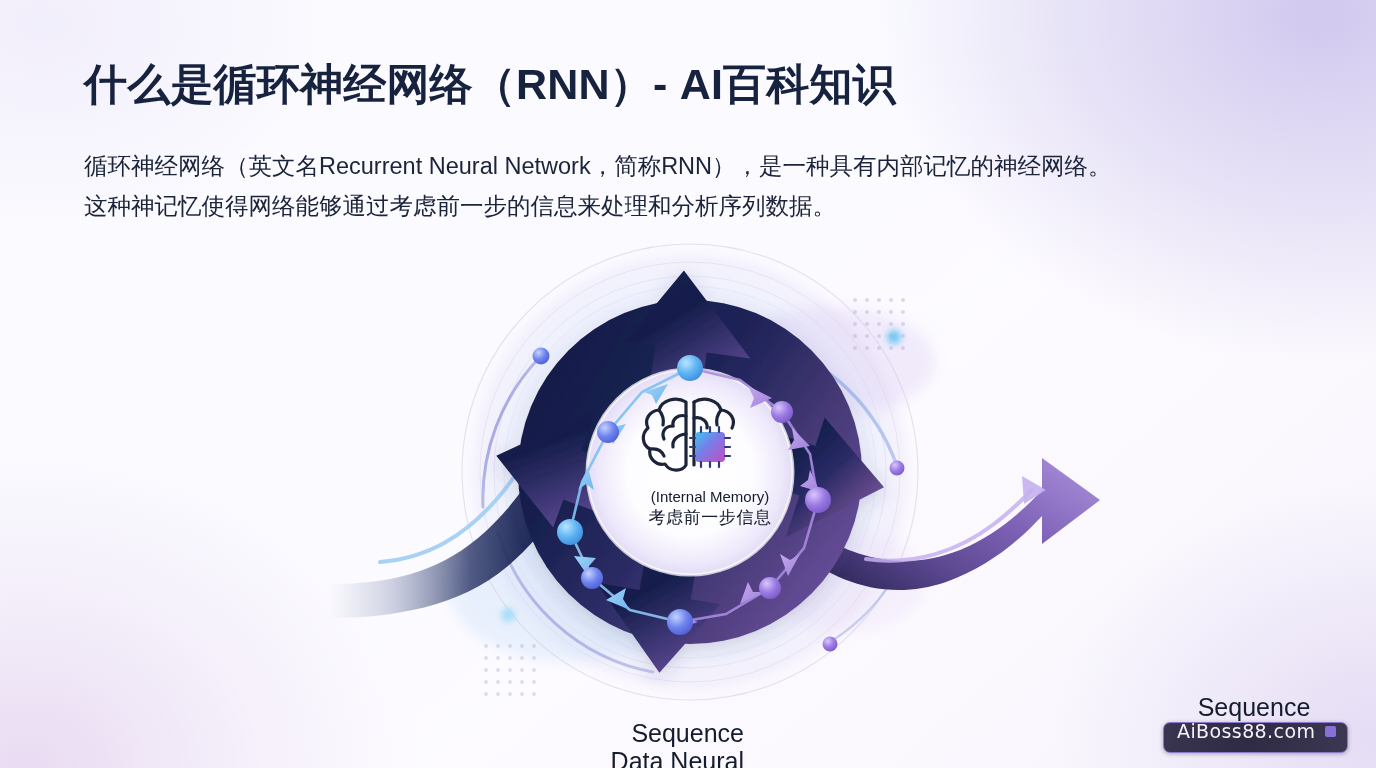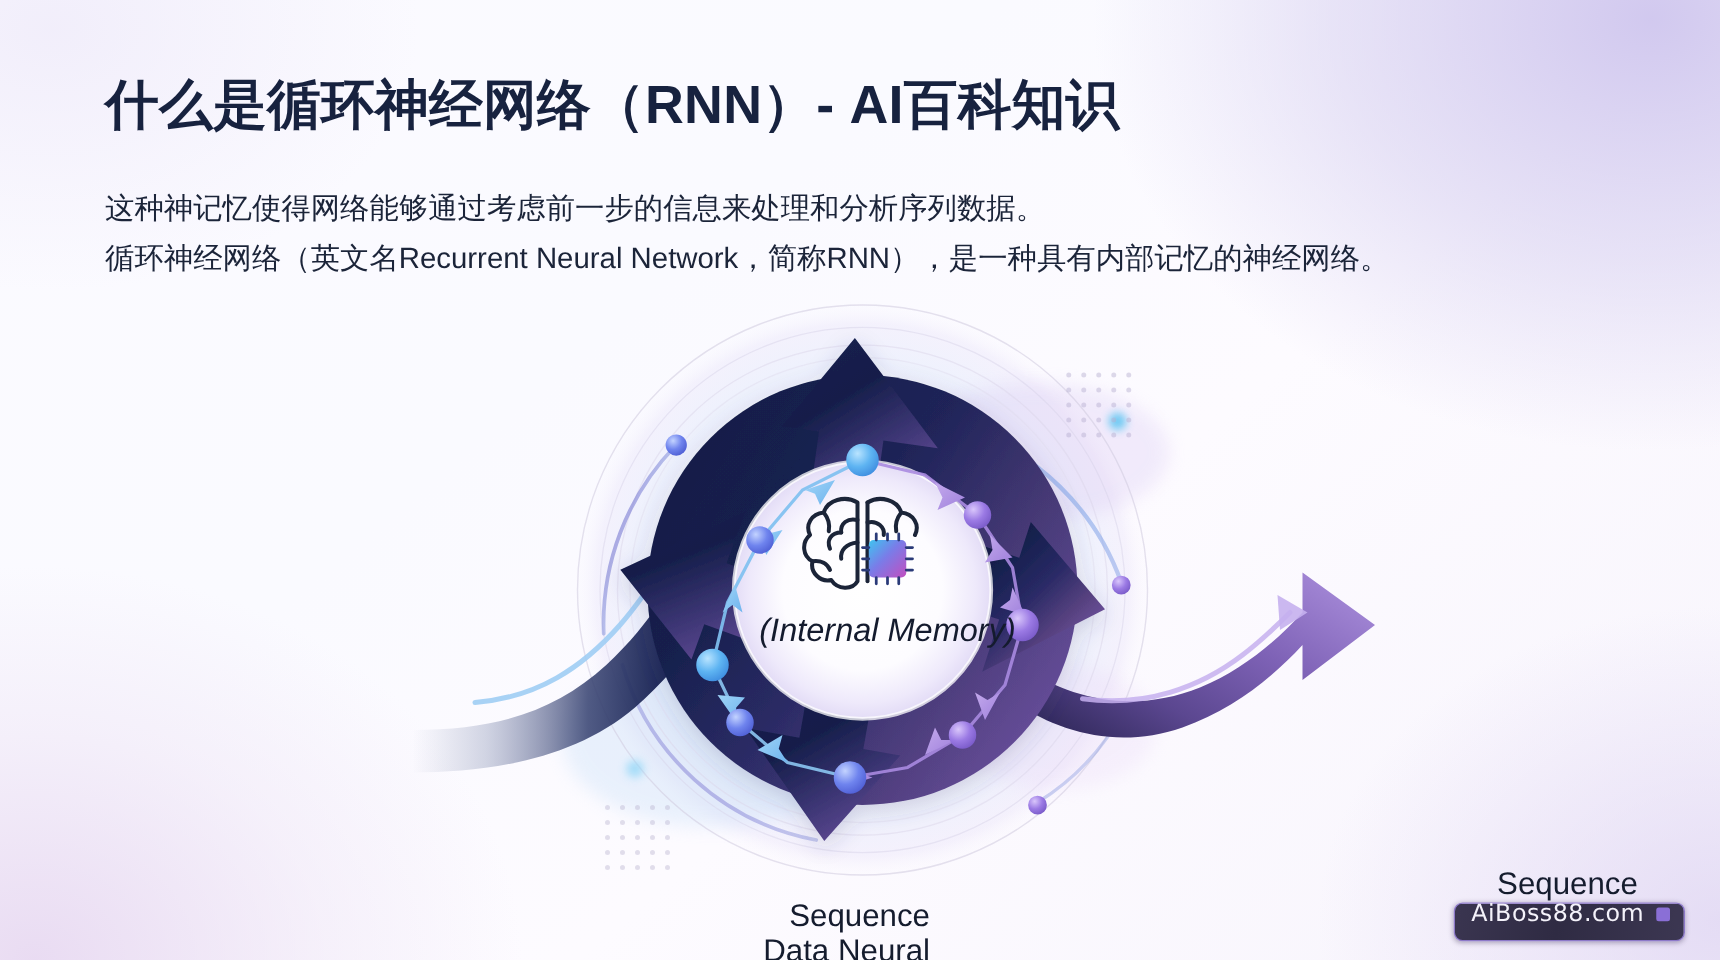--- a/index.html
+++ b/index.html
@@ -79,24 +79,23 @@
     text-align: center;
     color: #141b2e;
   }
   .center-stack .cn1 {
     font-size: 19.5px;
     line-height: 1.28;
     font-weight: 500;
     letter-spacing: 1px;
   }
   .center-stack .en {
-    font-size: 26px;
+    font-size: 15px;
     line-height: 1.32;
     font-weight: 400;
-    font-style: italic;
   }
   .center-stack .cn2 {
     font-size: 17px;
     line-height: 1.35;
     font-weight: 500;
     letter-spacing: 0.6px;
   }
 
   
   #watermark {
@@ -131,22 +130,22 @@
   }
 </style>
 </head>
 <body>
 
 <div id="slide">
 
   <div class="title">什么是循环神经网络（RNN）- AI百科知识</div>
 
   <div class="subtitle">
+    <span class="line">循环神经网络（英文名Recurrent Neural Network，简称RNN），是一种具有内部记忆的神经网络。</span>
     <span class="line">这种神记忆使得网络能够通过考虑前一步的信息来处理和分析序列数据。</span>
-    <span class="line">循环神经网络（英文名Recurrent Neural Network，简称RNN），是一种具有内部记忆的神经网络。</span>
   </div>
 
   <div id="diagram">
     <svg viewBox="0 0 840 480" xmlns="http://www.w3.org/2000/svg" aria-hidden="true">
       <defs>
 
         <linearGradient id="ringGrad" x1="0" y1="0.25" x2="1" y2="0.8">
           <stop offset="0%" stop-color="#111a42"></stop>
           <stop offset="22%" stop-color="#15204d"></stop>
           <stop offset="48%" stop-color="#2a2a66"></stop>
@@ -487,20 +486,21 @@
     </div>
 
     <div class="side-label" id="label-output">
       <span class="l">Sequence</span>
       <span class="l">Output</span>
     </div>
   </div>
 
   <div class="center-stack">
     <div class="en">(Internal Memory)</div>
+    <div class="cn2">考虑前一步信息</div>
   </div>
 
   <div id="watermark">
     <span class="wm-text">AiBoss88.com</span>
     <span class="wm-square"></span>
   </div>
 
 </div>
 
 </body></html>

